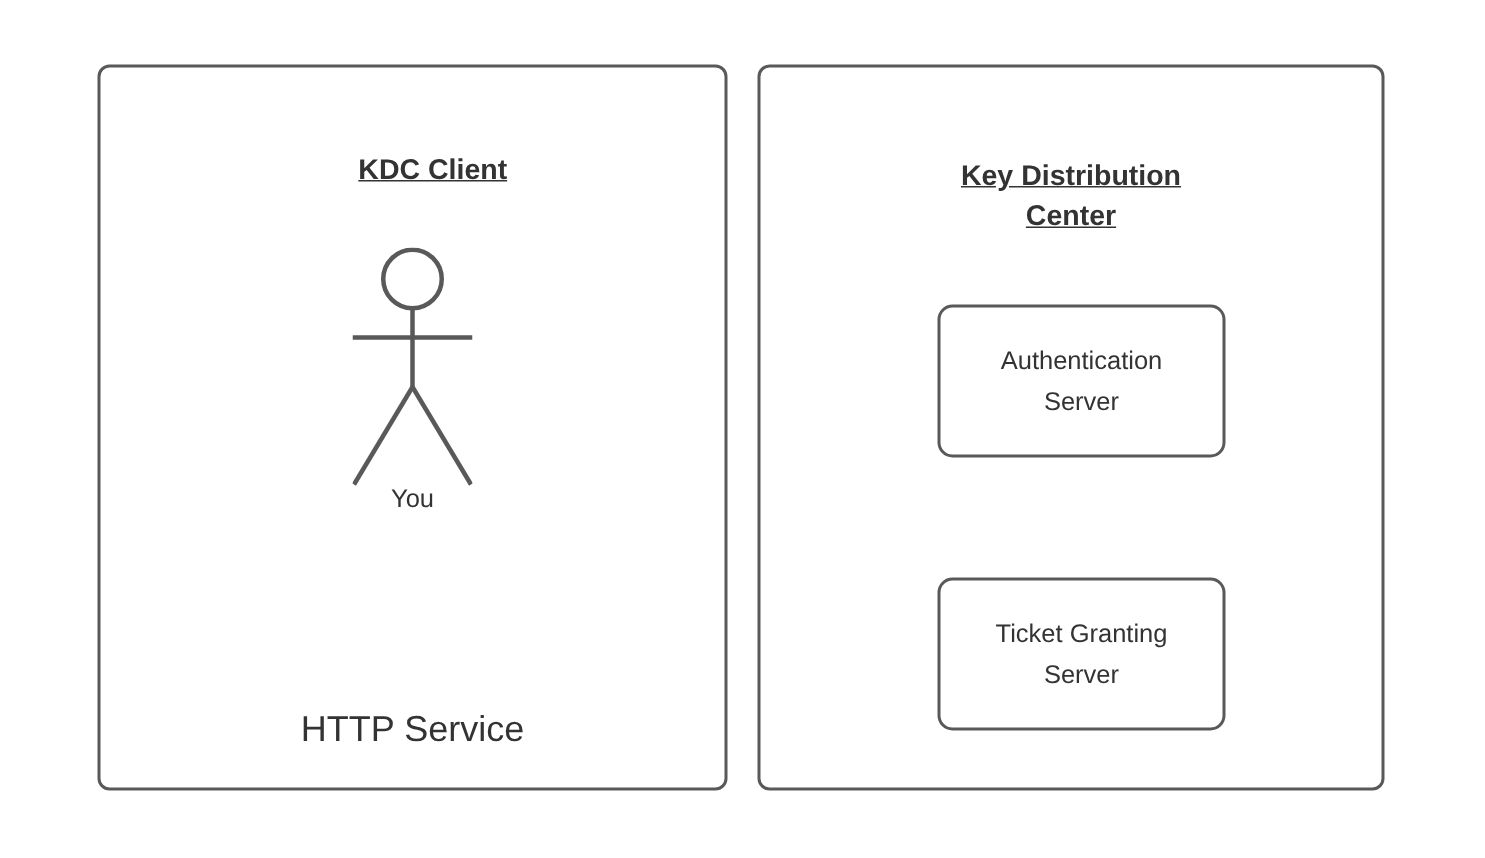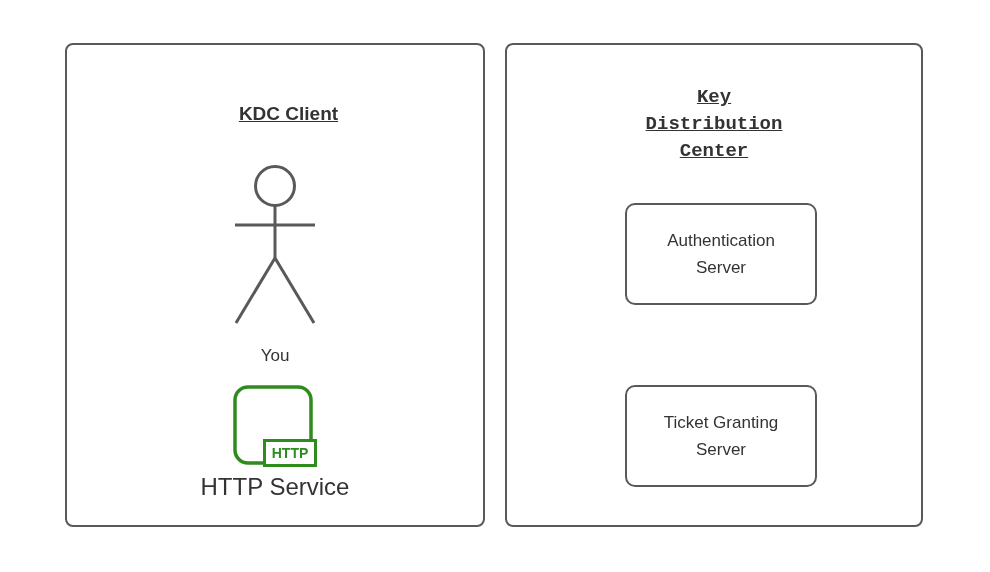--- a/index.html
+++ b/index.html
@@ -23,37 +23,36 @@
   #kdc-panel    { left: 505px; width: 414px; }
 
   .panel-title {
     position: absolute; left: 0; right: 0;
     text-align: center;
     font-size: 19px;
     font-weight: bold;
     color: #333333;
   }
   #client-panel .panel-title { top: 58px; margin-left: 27px; }
-  #kdc-panel    .panel-title { top: 39px; line-height: 27px; font-family: Liberation Mono, monospace; }
+  #kdc-panel    .panel-title { top: 59px; line-height: 27px; }
   .panel-title .title-text {
     display: inline-block;
     max-width: 180px;
     text-decoration: underline;
   }
 
   .actor {
     position: absolute;
     left: 168px; top: 120px;
     width: 80px; height: 162px;
   }
   .actor-label {
     position: absolute; left: 0; right: 0; top: 278px;
     text-align: center;
     font-size: 17px;
-    margin-top: 23px;
   }
 
   .http-icon {
     position: absolute;
     left: 166px; top: 340px;
     width: 80px; height: 80px;
   }
   .http-badge {
     position: absolute;
     right: -4px; bottom: -2px;
@@ -97,26 +96,20 @@
 
   <svg class="actor" width="80" height="162" viewBox="0 0 80 162">
     <circle cx="40" cy="21" r="19.5" fill="none" stroke="#595959" stroke-width="3"></circle>
     <line x1="40" y1="40.5" x2="40" y2="93" stroke="#595959" stroke-width="3"></line>
     <line x1="0" y1="60" x2="80" y2="60" stroke="#595959" stroke-width="3"></line>
     <line x1="40" y1="93" x2="1" y2="158" stroke="#595959" stroke-width="3"></line>
     <line x1="40" y1="93" x2="79" y2="158" stroke="#595959" stroke-width="3"></line>
   </svg>
   <div class="actor-label">You</div>
 
-  <div class="http-icon">
-    <svg width="80" height="80" viewBox="0 0 80 80">
-      <rect x="2" y="2" width="76" height="76" rx="13" ry="13" fill="none" stroke="#2e8b1e" stroke-width="3.5"></rect>
-    </svg>
-    <div class="http-badge">HTTP</div>
-  </div>
   <div class="http-service-label">HTTP Service</div>
 </div>
 
 <div class="panel" id="kdc-panel">
   <div class="panel-title">
     <span class="title-text">Key Distribution Center</span>
   </div>
 
   <div class="server-box" id="tgs-server">
     <span class="lbl">Ticket Granting Server</span>

